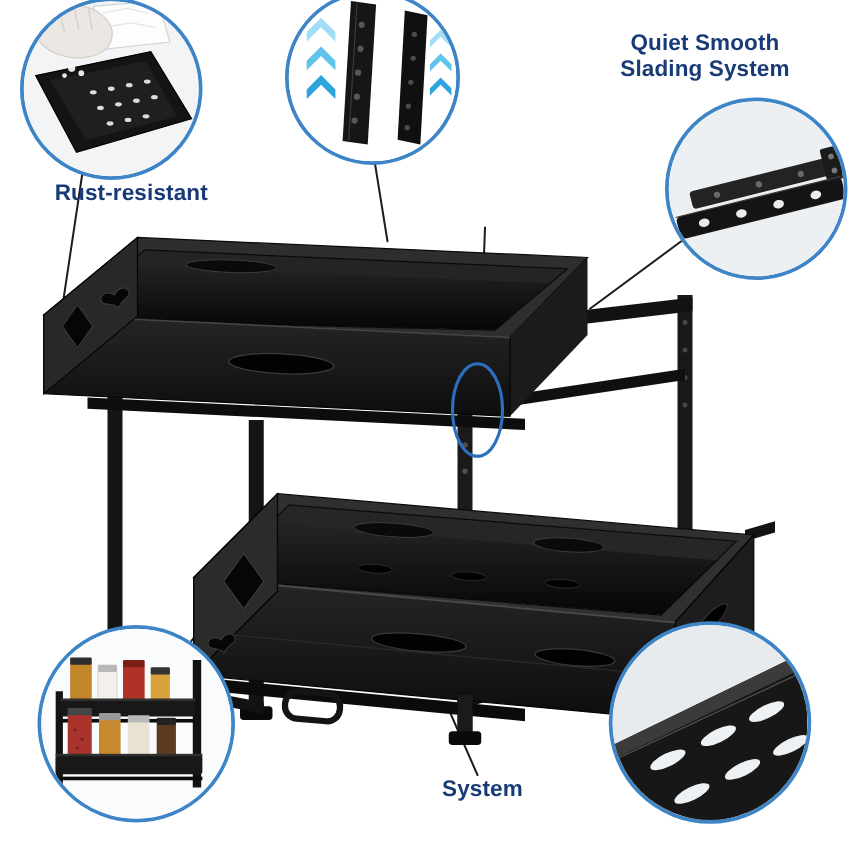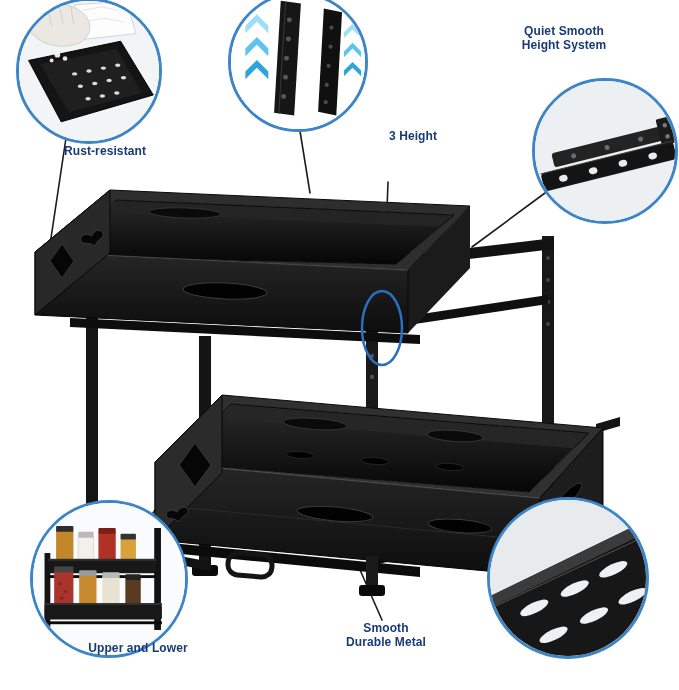--- a/index.html
+++ b/index.html
@@ -8,21 +8,21 @@
     overflow:hidden; font-family:"Liberation Sans", sans-serif;
   }
   .product-svg { position:absolute; left:0; top:0; }
   .callout-circle {
     position:absolute; border-radius:50%; border:3px solid #3d85c6;
     background:#fff; overflow:hidden;
   }
   .callout-circle svg { display:block; }
   .label {
     position:absolute; text-align:center; font-weight:bold;
-    color:#183a77; font-size:12px; line-height:1.18; letter-spacing:0.1px;
+    color:#183a77; font-size:18px; line-height:1.18; letter-spacing:0.1px;
   }
 </style>
 </head>
 <body>
 
 <div class="stage">
 
   <svg class="product-svg" width="679" height="690" viewBox="0 0 679 690">
     <defs>
       <linearGradient id="gFace" x1="0" y1="0" x2="0" y2="1">
@@ -259,30 +259,27 @@
         <ellipse cx="148" cy="100" rx="16" ry="5.5" transform="rotate(-26 148 100)"></ellipse>
       </g>
     </svg>
   </div>
 
   <div class="label" style="left:0px; top:144px; width:210px;">
     <div>Rust-resistant</div>
   </div>
 
   <div class="label" style="left:340px; top:129px; width:146px;">
-    <div>3 Height</div>
   </div>
 
   <div class="label" style="left:474px; top:24px; width:180px;">
     <div>Quiet Smooth</div>
-    <div>Height System</div>
+    <div>Slading System</div>
   </div>
 
   <div class="label" style="left:10px; top:641px; width:256px;">
-    <div>Upper and Lower</div>
   </div>
 
   <div class="label" style="left:298px; top:621px; width:176px;">
-    <div>Smooth</div>
-    <div>Durable Metal</div>
+    <div>System</div>
   </div>
 
 </div>
 
 </body></html>

